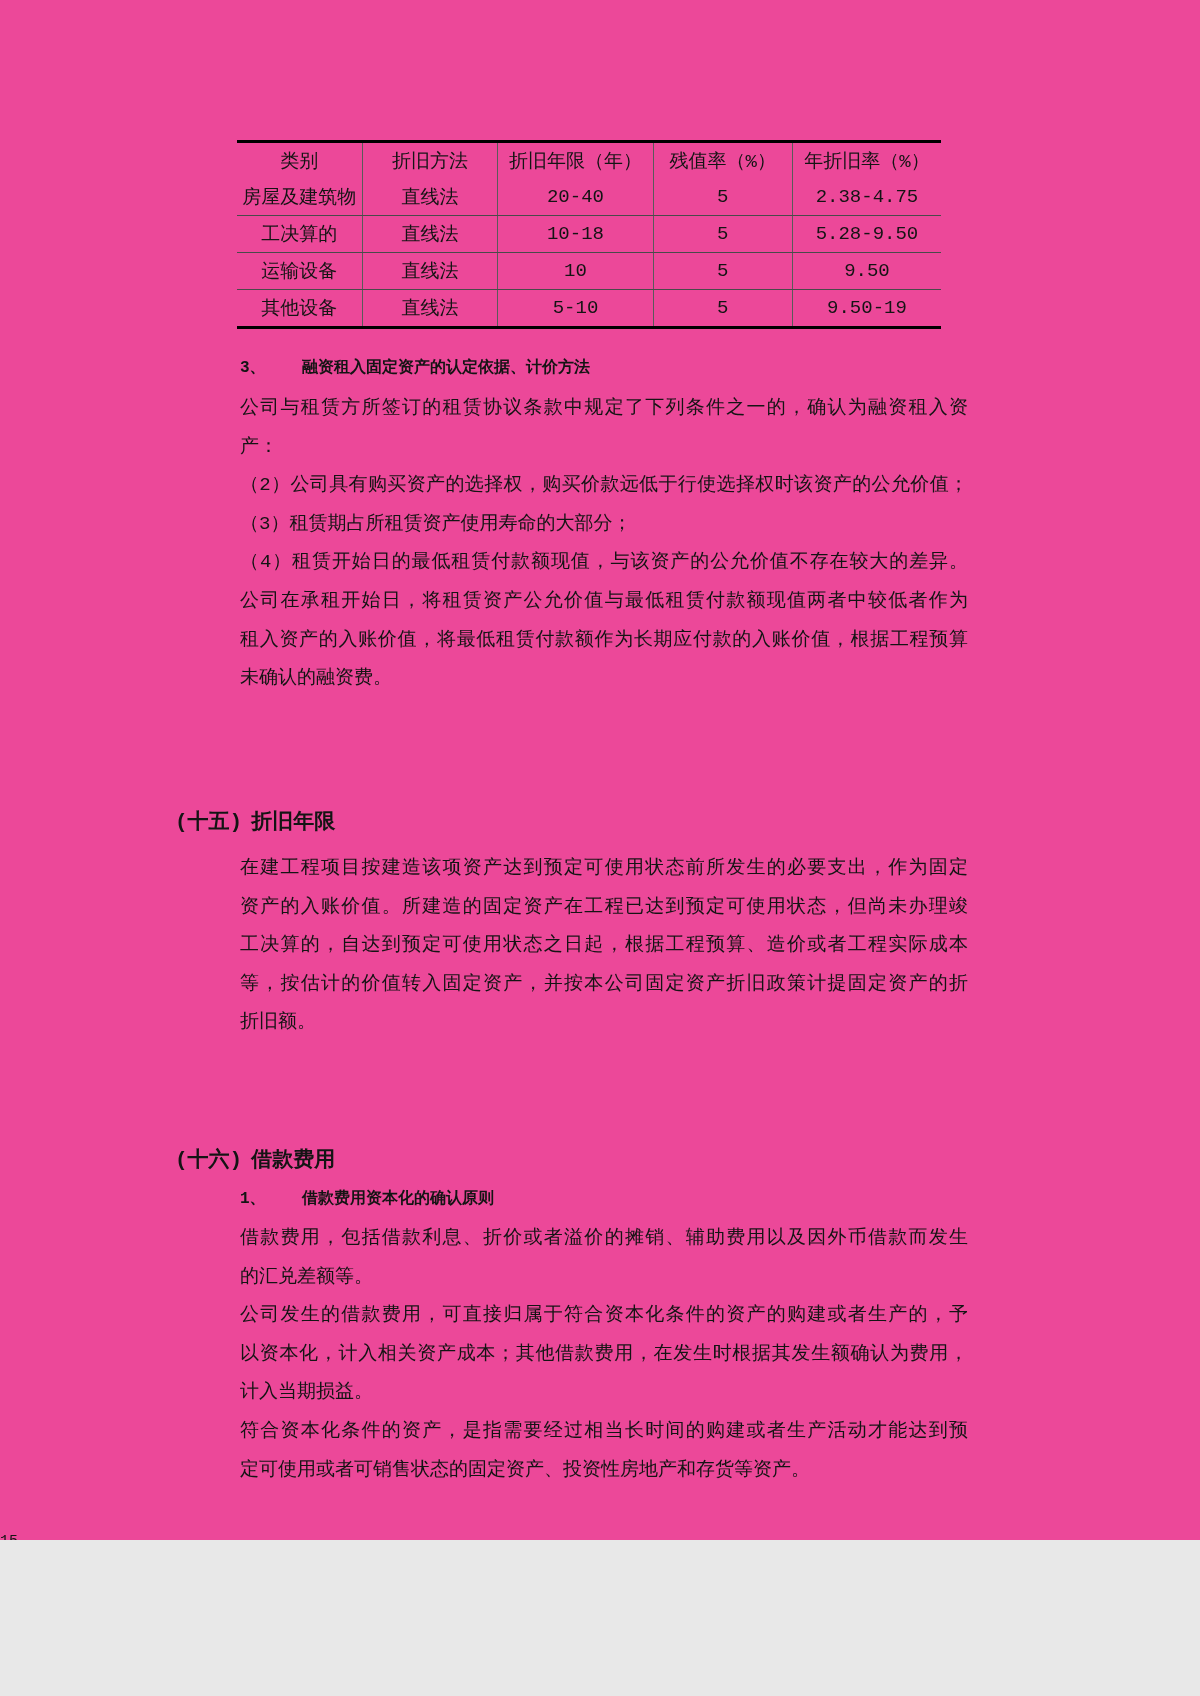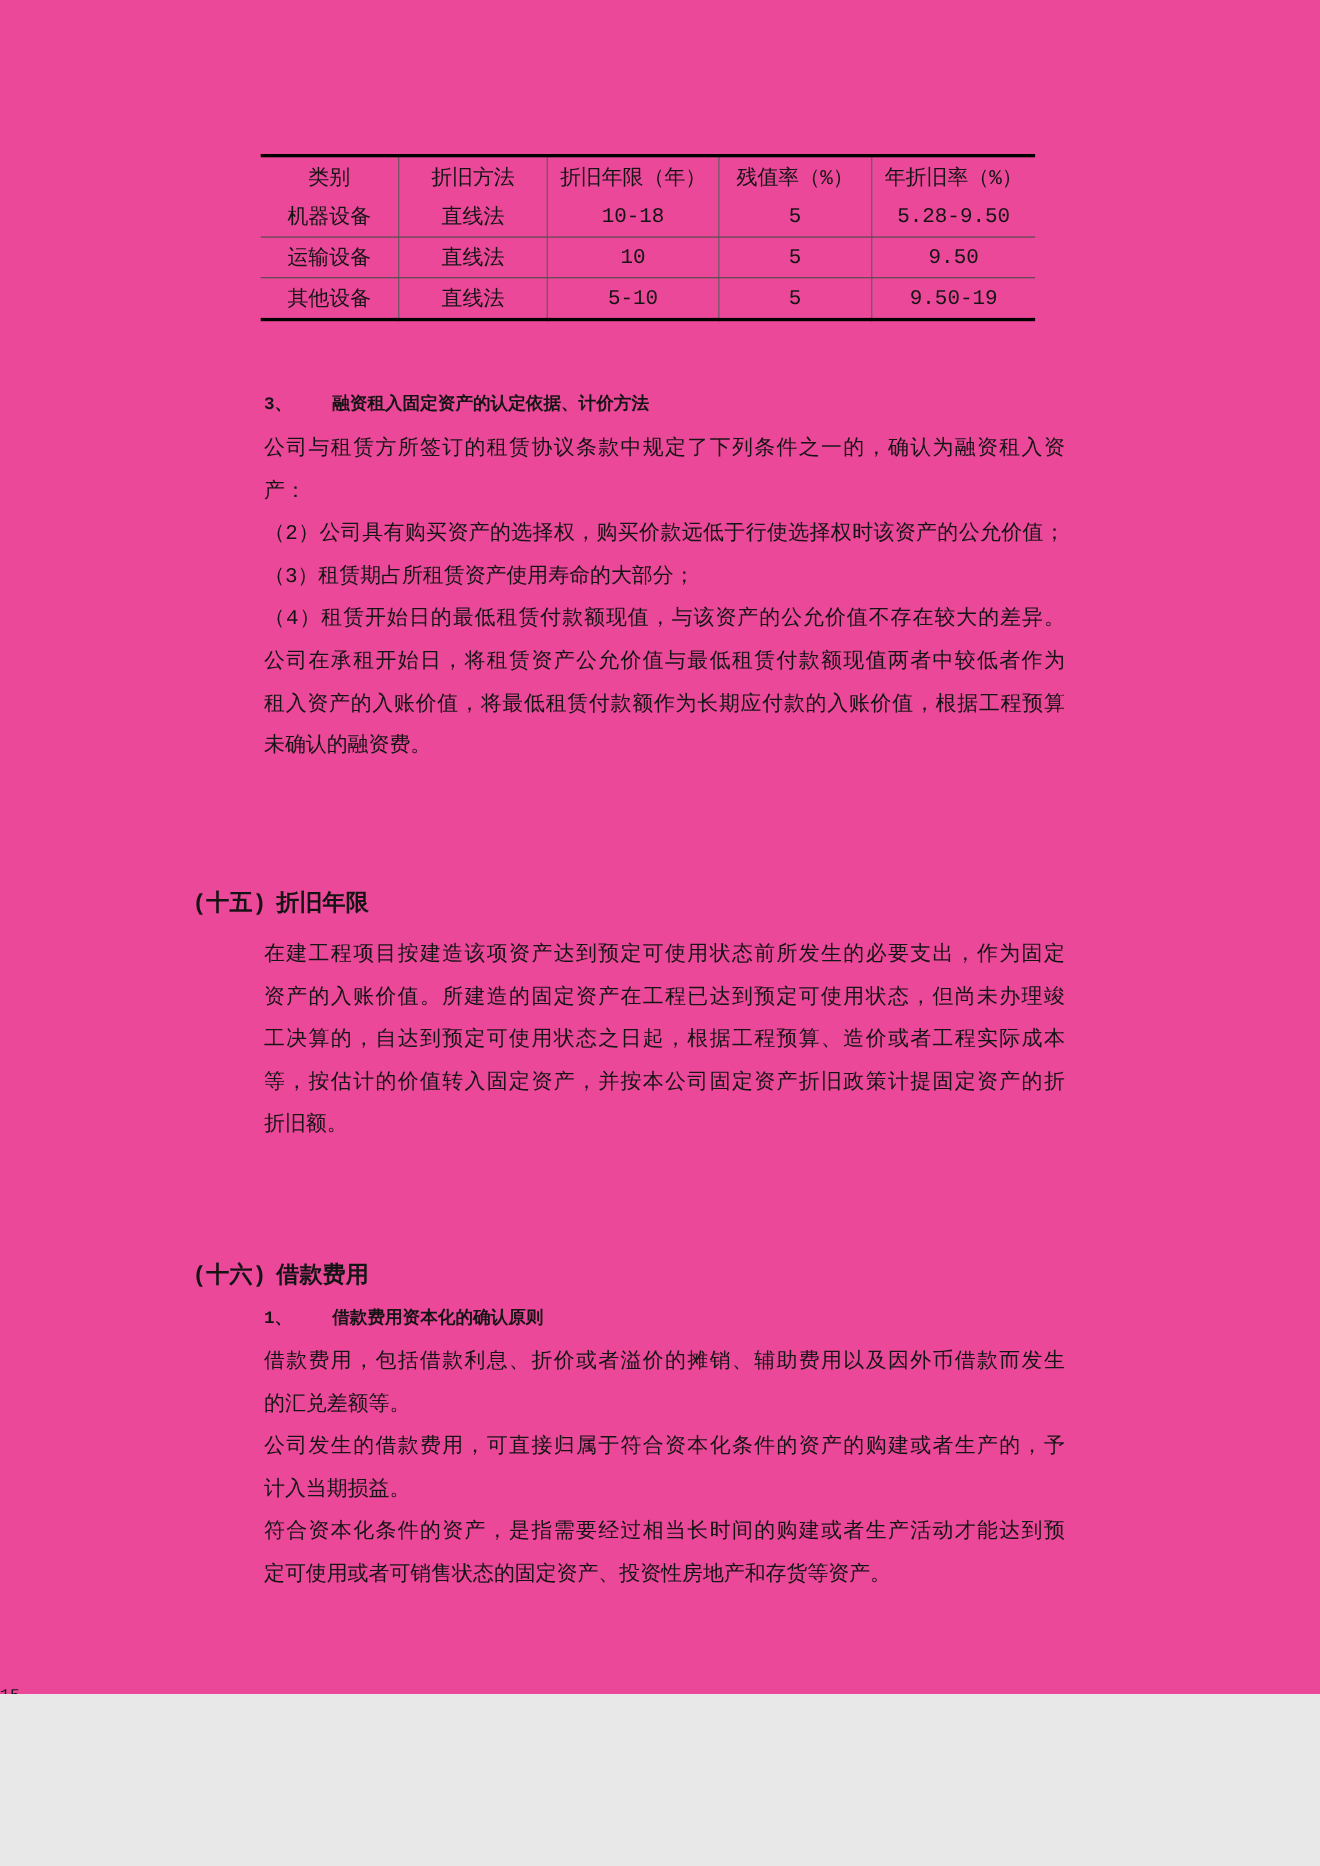--- a/index.html
+++ b/index.html
@@ -109,21 +109,28 @@
       <tr id="dep-head">
           <th class="col-0">类别</th>
           <th class="col-1">折旧方法</th>
           <th class="col-2">折旧年限（年）</th>
           <th class="col-3">残值率（%）</th>
           <th class="col-4">年折旧率（%）</th>
         </tr>
     </thead>
     <tbody id="dep-body">
         <tr>
-          <td class="col-0">机器设备</td>
+          <td class="col-0">房屋及建筑物</td>
+          <td class="col-1">直线法</td>
+          <td class="col-2">20-40</td>
+          <td class="col-3">5</td>
+          <td class="col-4">2.38-4.75</td>
+        </tr>
+        <tr>
+          <td class="col-0">工决算的</td>
           <td class="col-1">直线法</td>
           <td class="col-2">10-18</td>
           <td class="col-3">5</td>
           <td class="col-4">5.28-9.50</td>
         </tr>
         <tr>
           <td class="col-0">运输设备</td>
           <td class="col-1">直线法</td>
           <td class="col-2">10</td>
           <td class="col-3">5</td>
@@ -172,20 +179,21 @@
     <div class="sec-heading">
       <span class="h-label">(十六)</span><span class="h-title">借款费用</span>
     </div>
     <div class="sub-heading">
       <span class="h-num">1、</span><span class="h-title">借款费用资本化的确认原则</span>
     </div>
     <div class="body-lines">
         <div class="line fill">借款费用，包括借款利息、折价或者溢价的摊销、辅助费用以及因外币借款而发生</div>
         <div class="line">的汇兑差额等。</div>
         <div class="line fill">公司发生的借款费用，可直接归属于符合资本化条件的资产的购建或者生产的，予</div>
+        <div class="line fill">以资本化，计入相关资产成本；其他借款费用，在发生时根据其发生额确认为费用，</div>
         <div class="line">计入当期损益。</div>
         <div class="line fill">符合资本化条件的资产，是指需要经过相当长时间的购建或者生产活动才能达到预</div>
         <div class="line">定可使用或者可销售状态的固定资产、投资性房地产和存货等资产。</div>
       </div>
   </div>
 
   <div class="page-number">15</div>
 
 </div>
 

